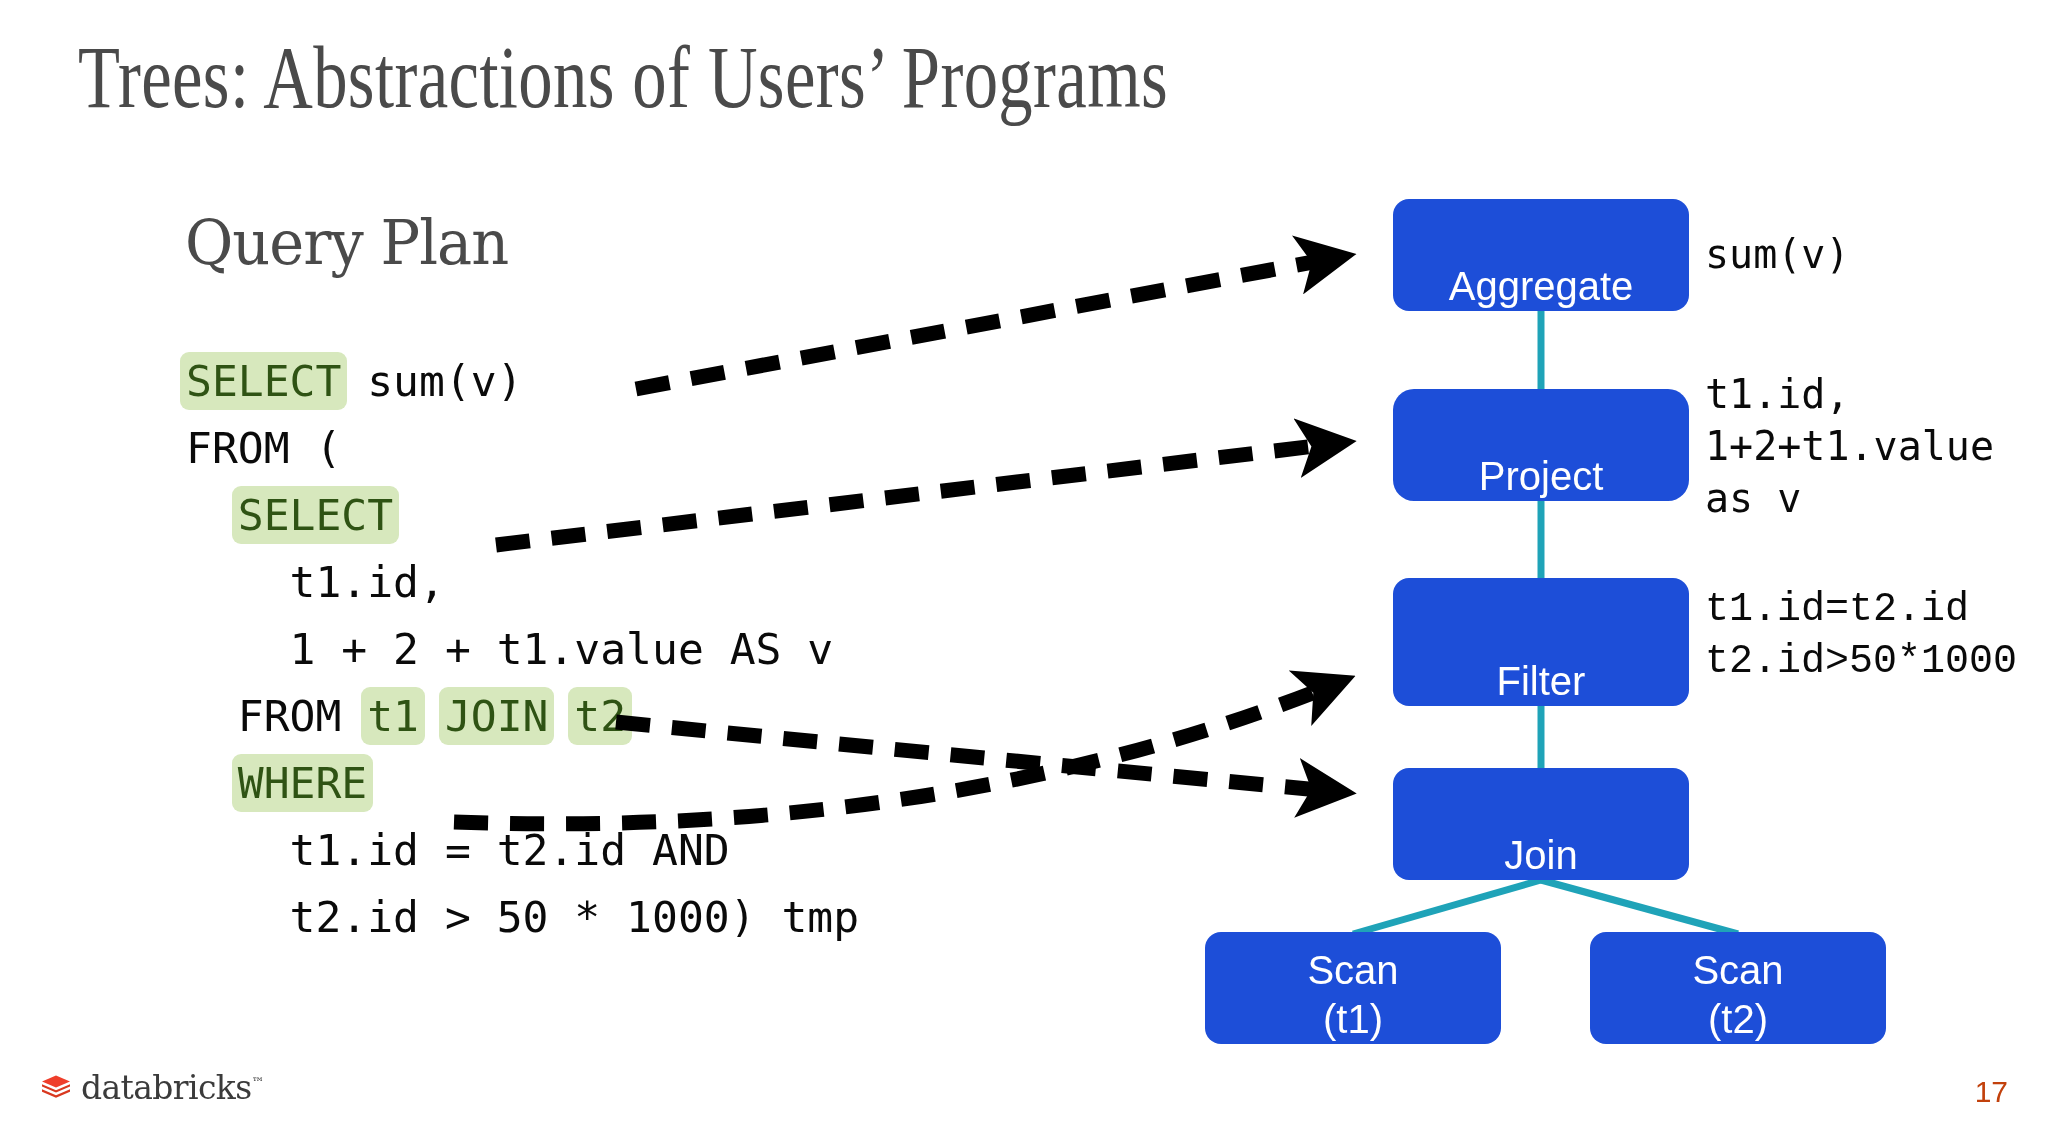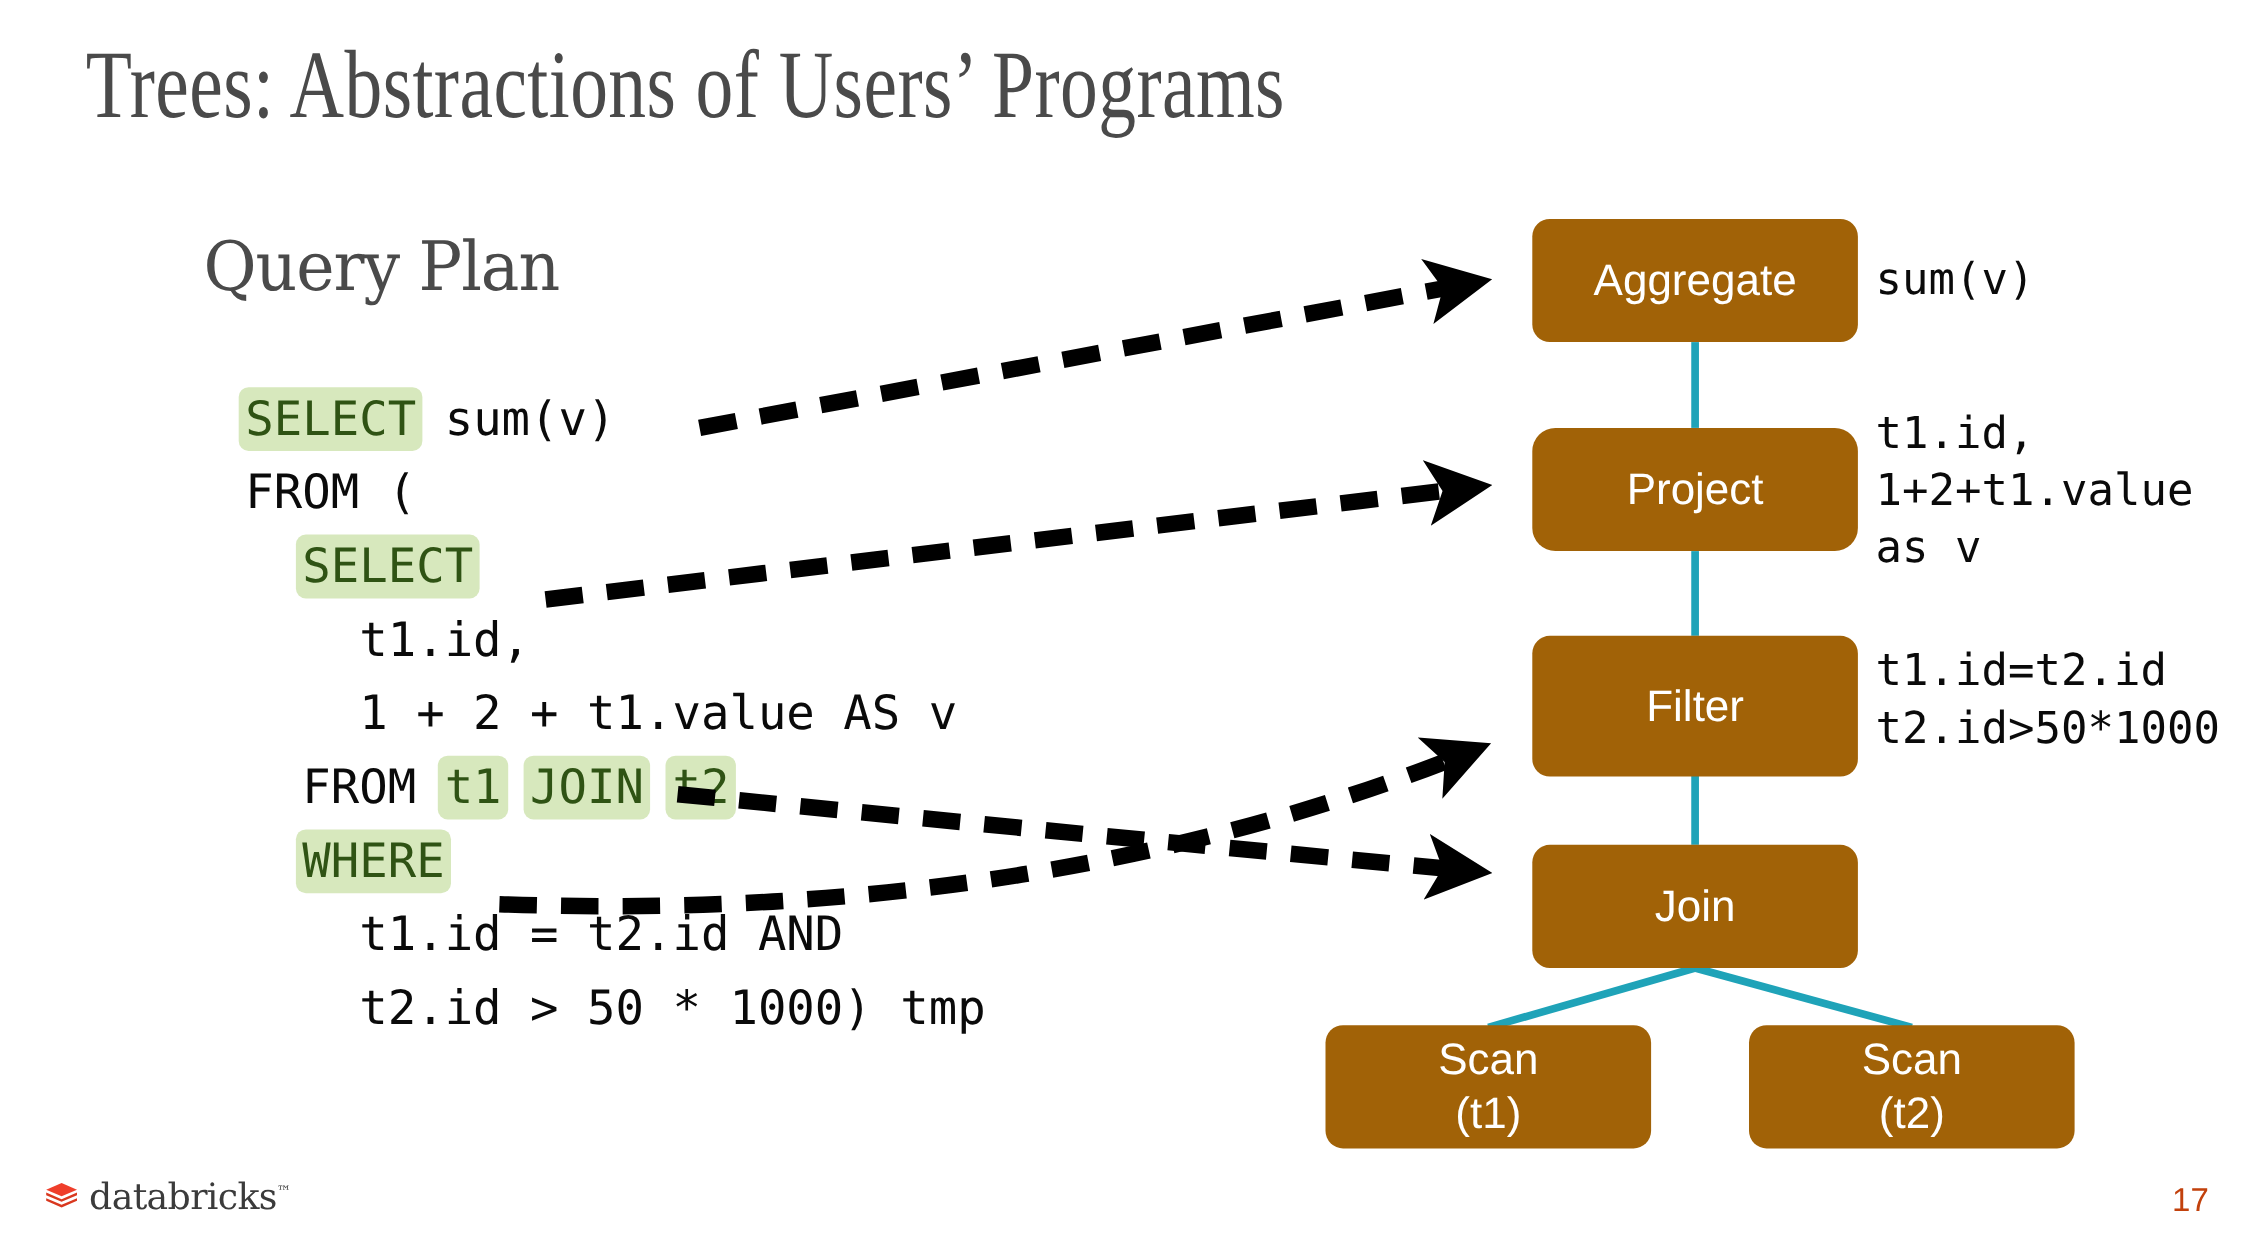--- a/index.html
+++ b/index.html
@@ -51,42 +51,42 @@
     position: absolute;
     left: 186px;
     top: 348px;
     font-family: "DejaVu Sans Mono", monospace;
     font-size: 43px;
     line-height: 67px;
     color: #0a0a0a;
     white-space: pre;
     z-index: 3;
   }
-  #sql-block .ln { display: block; height: 67px; white-space: pre; margin-left: 37px; }
+  #sql-block .ln { display: block; height: 67px; white-space: pre; }
   #sql-block .hl {
     background: #d7e8bd;
     color: #2f5314;
     border-radius: 9px;
     padding: 4px 6px;
     margin: -4px -6px;
     box-decoration-break: clone;
     -webkit-box-decoration-break: clone;
   }
 
   
   #plan-tree { position: absolute; left: 0; top: 0; width: 2048px; height: 1126px; }
   .node {
     position: absolute;
-    background: #a16207;
+    background: #1d4ed8;
     border-radius: 16px;
     color: #ffffff;
     display: flex;
     flex-direction: column;
     align-items: center;
-    justify-content: center;
+    justify-content: flex-end;
     font-family: "Liberation Sans", sans-serif;
     font-size: 40px;
     line-height: 1.22;
     font-weight: 400;
     z-index: 2;
   }
   .node span { display: block; text-align: center; }
 
   #node-aggregate { left: 1393px; top: 199px; width: 296px; height: 112px; }
   #node-project   { left: 1393px; top: 389px; width: 296px; height: 112px; border-radius: 21px; }
@@ -190,21 +190,21 @@
   <div class="node" id="node-scan-t2">
     <span>Scan</span>
     <span>(t2)</span>
   </div>
 </div>
 
 <div class="annotation" id="ann-aggregate" style="white-space: pre;">sum(v)</div>
 <div class="annotation" id="ann-project" style="white-space: pre;">t1.id,
 1+2+t1.value
 as v</div>
-<div class="annotation" id="ann-filter" style="white-space: pre;">t1.id=t2.id
+<div class="annotation" id="ann-filter" style="white-space: pre; font-family: Liberation Mono, monospace;">t1.id=t2.id
 t2.id&gt;50*1000</div>
 
 <svg id="arrows" viewBox="0 0 2048 1126">
   <defs>
     <marker id="ah" viewBox="0 0 10 10" refX="7.2" refY="5" markerWidth="4.0" markerHeight="4.0" orient="auto-start-reverse">
       <path d="M 0 0 L 10 5 L 0 10 L 2.4 5 z" fill="#000000"></path>
     </marker>
   </defs>
 
   <path d="M 636 389 L 1340 257" fill="none" stroke="#000000" stroke-width="15" stroke-dasharray="34 22" marker-end="url(#ah)"></path>

